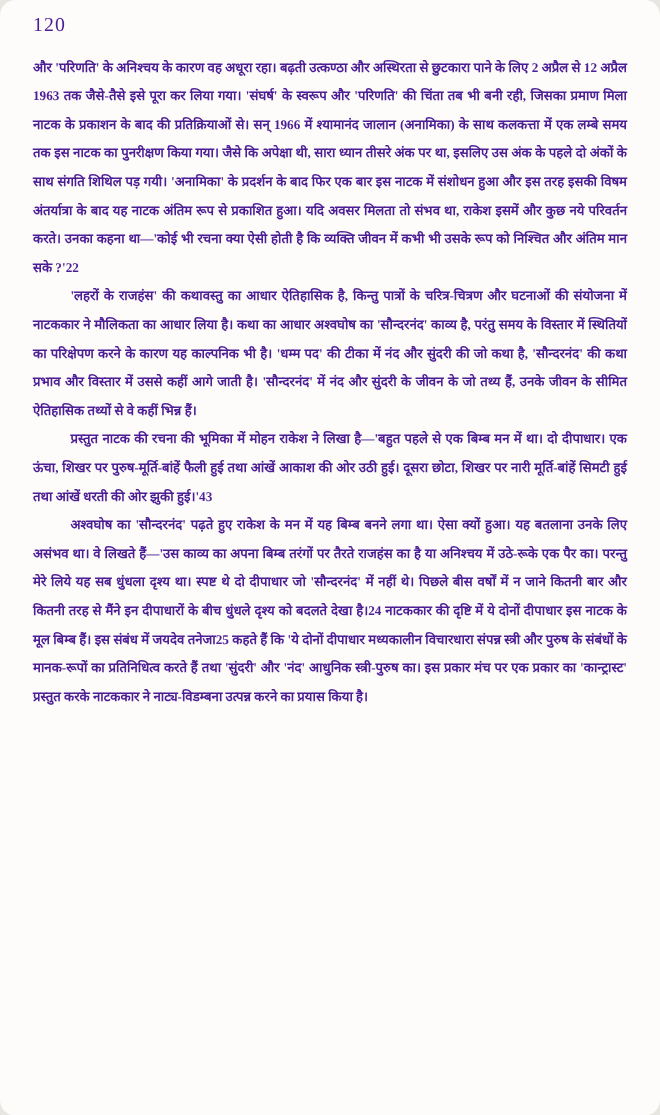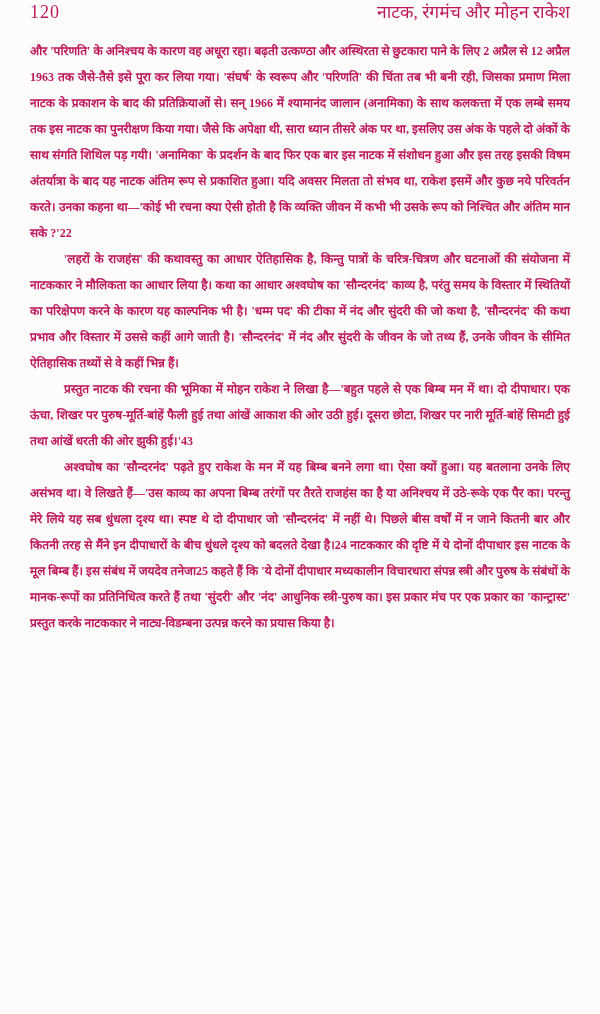--- a/index.html
+++ b/index.html
@@ -6,24 +6,25 @@
     margin: 0;
     padding: 0;
     background: #e8e6e1;
   }
   .page {
     width: 600px;
     height: 1014px;
     margin: 0 auto;
     background: #fdfcfa;
     box-sizing: border-box;
-    padding: 0 30px 0 30px;
+    padding: 10px 30px 0 30px;
     font-family: "Liberation Serif", "DejaVu Serif", serif;
-    color: #be185d;
+    color: #4c1d95;
     overflow: hidden;
+    border-radius: 14px;
   }
   .page-header {
     display: flex;
     justify-content: space-between;
     align-items: baseline;
     font-size: 18px;
     line-height: 24px;
     margin-bottom: 14px;
   }
   .page-number {
@@ -46,21 +47,20 @@
   .para.indent {
     text-indent: 34px;
   }
 </style>
 </head>
 <body>
 
 <div class="page">
   <header class="page-header">
     <span class="page-number">120</span>
-    <span class="running-title">नाटक, रंगमंच और मोहन राकेश</span>
   </header>
 
   <main class="page-body">
     <p class="para no-indent">और 'परिणति' के अनिश्चय के कारण वह अधूरा रहा। बढ़ती उत्कण्ठा और अस्थिरता से छुटकारा पाने के लिए 2 अप्रैल से 12 अप्रैल 1963 तक जैसे-तैसे इसे पूरा कर लिया गया। 'संघर्ष' के स्वरूप और 'परिणति' की चिंता तब भी बनी रही, जिसका प्रमाण मिला नाटक के प्रकाशन के बाद की प्रतिक्रियाओं से। सन् 1966 में श्यामानंद जालान (अनामिका) के साथ कलकत्ता में एक लम्बे समय तक इस नाटक का पुनरीक्षण किया गया। जैसे कि अपेक्षा थी, सारा ध्यान तीसरे अंक पर था, इसलिए उस अंक के पहले दो अंकों के साथ संगति शिथिल पड़ गयी। 'अनामिका' के प्रदर्शन के बाद फिर एक बार इस नाटक में संशोधन हुआ और इस तरह इसकी विषम अंतर्यात्रा के बाद यह नाटक अंतिम रूप से प्रकाशित हुआ। यदि अवसर मिलता तो संभव था, राकेश इसमें और कुछ नये परिवर्तन करते। उनका कहना था—'कोई भी रचना क्या ऐसी होती है कि व्यक्ति जीवन में कभी भी उसके रूप को निश्चित और अंतिम मान सके ?'22</p>
     <p class="para indent">'लहरों के राजहंस' की कथावस्तु का आधार ऐतिहासिक है, किन्तु पात्रों के चरित्र-चित्रण और घटनाओं की संयोजना में नाटककार ने मौलिकता का आधार लिया है। कथा का आधार अश्वघोष का 'सौन्दरनंद' काव्य है, परंतु समय के विस्तार में स्थितियों का परिक्षेपण करने के कारण यह काल्पनिक भी है। 'धम्म पद' की टीका में नंद और सुंदरी की जो कथा है, 'सौन्दरनंद' की कथा प्रभाव और विस्तार में उससे कहीं आगे जाती है। 'सौन्दरनंद' में नंद और सुंदरी के जीवन के जो तथ्य हैं, उनके जीवन के सीमित ऐतिहासिक तथ्यों से वे कहीं भिन्न हैं।</p>
     <p class="para indent">प्रस्तुत नाटक की रचना की भूमिका में मोहन राकेश ने लिखा है—'बहुत पहले से एक बिम्ब मन में था। दो दीपाधार। एक ऊंचा, शिखर पर पुरुष-मूर्ति-बांहें फैली हुई तथा आंखें आकाश की ओर उठी हुई। दूसरा छोटा, शिखर पर नारी मूर्ति-बांहें सिमटी हुई तथा आंखें धरती की ओर झुकी हुई।'43</p>
     <p class="para indent">अश्वघोष का 'सौन्दरनंद' पढ़ते हुए राकेश के मन में यह बिम्ब बनने लगा था। ऐसा क्यों हुआ। यह बतलाना उनके लिए असंभव था। वे लिखते हैं—'उस काव्य का अपना बिम्ब तरंगों पर तैरते राजहंस का है या अनिश्चय में उठे-रूके एक पैर का। परन्तु मेरे लिये यह सब धुंधला दृश्य था। स्पष्ट थे दो दीपाधार जो 'सौन्दरनंद' में नहीं थे। पिछले बीस वर्षों में न जाने कितनी बार और कितनी तरह से मैंने इन दीपाधारों के बीच धुंधले दृश्य को बदलते देखा है।24 नाटककार की दृष्टि में ये दोनों दीपाधार इस नाटक के मूल बिम्ब हैं। इस संबंध में जयदेव तनेजा25 कहते हैं कि 'ये दोनों दीपाधार मध्यकालीन विचारधारा संपन्न स्त्री और पुरुष के संबंधों के मानक-रूपों का प्रतिनिधित्व करते हैं तथा 'सुंदरी' और 'नंद' आधुनिक स्त्री-पुरुष का। इस प्रकार मंच पर एक प्रकार का 'कान्ट्रास्ट' प्रस्तुत करके नाटककार ने नाट्य-विडम्बना उत्पन्न करने का प्रयास किया है।</p>
   </main>
 </div>
 

